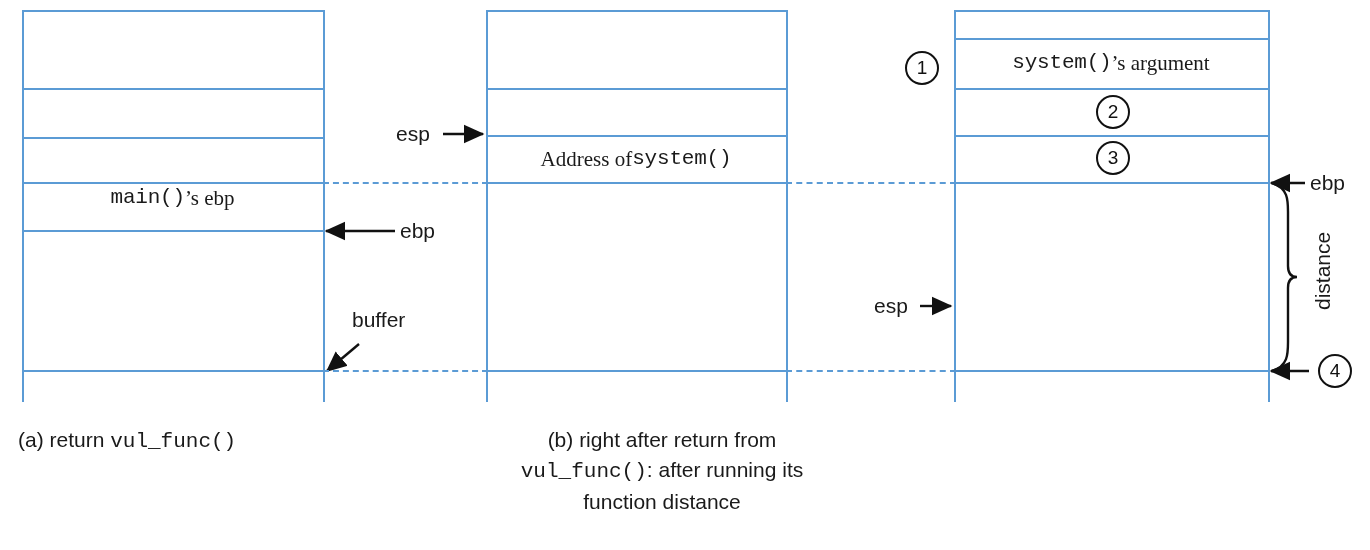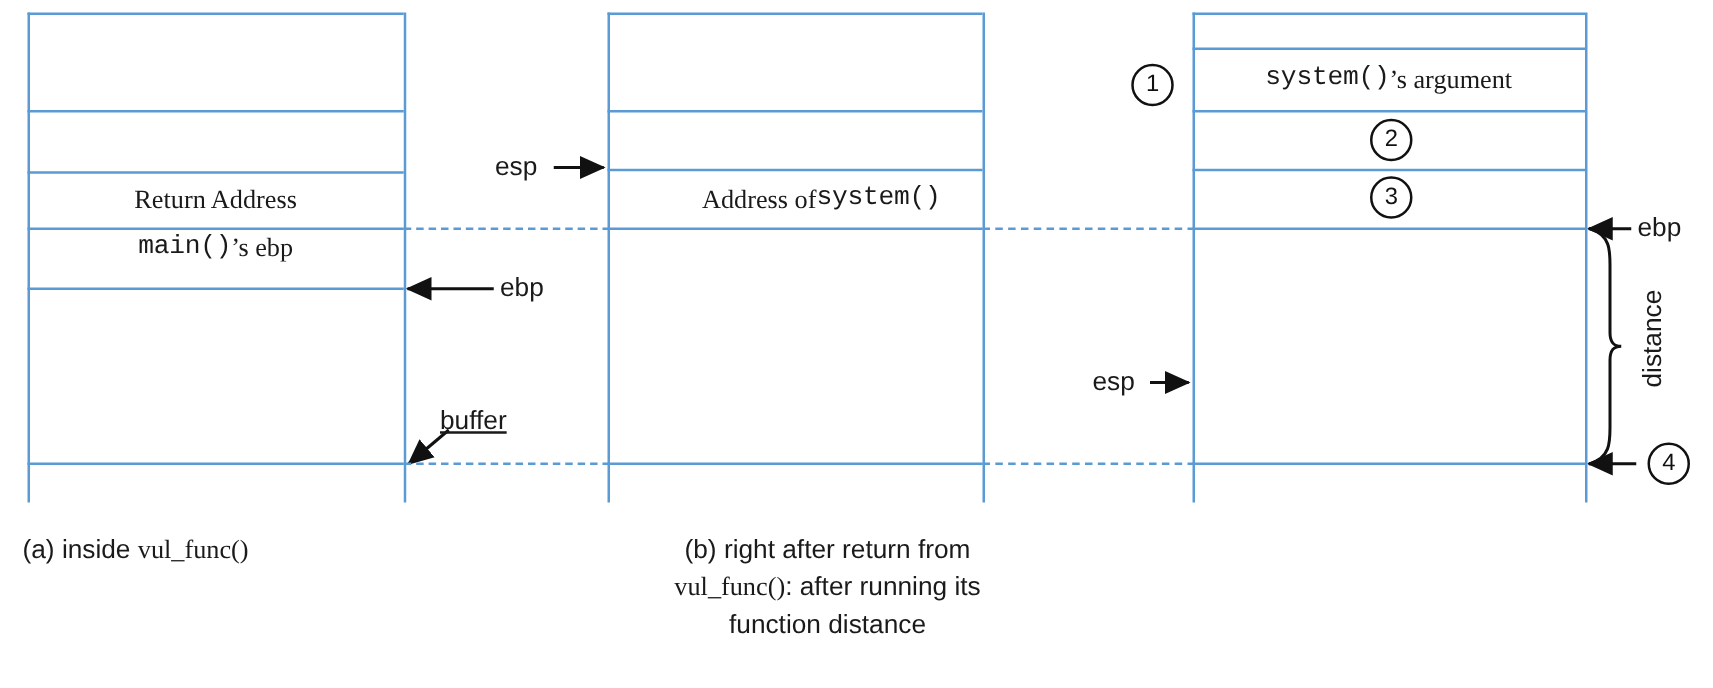--- a/index.html
+++ b/index.html
@@ -96,21 +96,21 @@
 
   
   .caption {
     position: absolute;
     text-align: center;
     line-height: 1.42;
     font-size: 21px;
     font-family: "Liberation Sans", sans-serif;
     color: #1a1a1a;
   }
-  .caption .mono { font-family: Liberation Serif, serif; font-size: 21px; }
+  .caption .mono { font-family: Liberation Mono, monospace; font-size: 21px; }
 </style>
 </head>
 <body>
 
 <div id="canvas">
 
   <svg id="arrows" viewBox="0 0 1370 550" width="1370" height="550">
     <defs>
       <marker id="ah" markerWidth="9" markerHeight="9" refX="8" refY="4.5" orient="auto" markerUnits="strokeWidth">
         <path d="M0,0.6 L8.6,4.5 L0,8.4 z" fill="#111"></path>
@@ -138,44 +138,41 @@
   <div class="vline" style="left:22px;  top:10px;  height:392px;"></div>
   <div class="vline" style="left:323px; top:10px;  height:392px;"></div>
 
   <div class="hline" style="left:22px; top:10px;  width:301px;"></div>
   <div class="hline" style="left:22px; top:88px;  width:301px;"></div>
   <div class="hline" style="left:22px; top:137px; width:301px;"></div>
   <div class="hline" style="left:22px; top:182px; width:301px;"></div>
   <div class="hline" style="left:22px; top:230px; width:301px;"></div>
   <div class="hline" style="left:22px; top:370px; width:301px;"></div>
 
-  <div class="cell" style="left:22px; top:137px; width:301px; height:45px;">
-    <span class="sans">Return Address</span>
-  </div>
   <div class="cell" style="left:22px; top:182px; width:301px; height:32px;">
     <span class="mono">main()</span>
       <span class="sans">’s ebp</span>
   </div>
 
   <div class="reglabel" style="left:400px; top:219px;">ebp</div>
-  <div class="reglabel" style="left:352px; top:325px;text-decoration:underline;">buffer</div>
+  <div class="reglabel" style="left:352px; top:308px;">buffer</div>
 
   <div class="dash" style="left:323px; top:182px; width:165px;"></div>
   <div class="dash" style="left:323px; top:370px; width:165px;"></div>
 
   <div class="vline" style="left:486px; top:10px; height:392px;"></div>
   <div class="vline" style="left:786px; top:10px; height:392px;"></div>
 
   <div class="hline" style="left:486px; top:10px;  width:300px;"></div>
   <div class="hline" style="left:486px; top:88px;  width:300px;"></div>
   <div class="hline" style="left:486px; top:135px; width:300px;"></div>
   <div class="hline" style="left:486px; top:182px; width:300px;"></div>
   <div class="hline" style="left:486px; top:370px; width:300px;"></div>
 
-  <div class="cell" style="left:486px; top:136px; width:300px; height:46px;padding-left:21px;">
+  <div class="cell" style="left:486px; top:136px; width:300px; height:46px;">
     <span class="sans">Address of </span>
       <span class="mono">system()</span>
   </div>
 
   <div class="reglabel" style="left:396px; top:122px;">esp</div>
 
   <div class="dash" style="left:786px; top:182px; width:170px;"></div>
   <div class="dash" style="left:786px; top:370px; width:170px;"></div>
 
   <div class="vline" style="left:954px;  top:10px; height:392px;"></div>
@@ -196,21 +193,21 @@
   <div class="circnum" style="left:905px;  top:51px;">1</div>
   <div class="circnum" style="left:1096px; top:95px;">2</div>
   <div class="circnum" style="left:1096px; top:141px;">3</div>
   <div class="circnum" style="left:1318px; top:354px;">4</div>
 
   <div class="reglabel" style="left:874px;  top:294px;">esp</div>
   <div class="reglabel" style="left:1310px; top:171px;">ebp</div>
   <div class="vlabel" style="left:1311px; top:310px;">distance</div>
 
   <div class="caption" style="left:0px; top:425px; width:350px; text-align:left; padding-left:18px;">
-    <span>(a) inside </span><span class="mono">vul_func()</span>
+    <span>(a) return </span><span class="mono">vul_func()</span>
   </div>
 
   <div class="caption" style="left:462px; top:425px; width:400px;">
     <div>(b) right after return from</div>
     <div><span class="mono">vul_func()</span><span>: after running its</span></div>
     <div>function distance</div>
   </div>
 
 
 </div>

